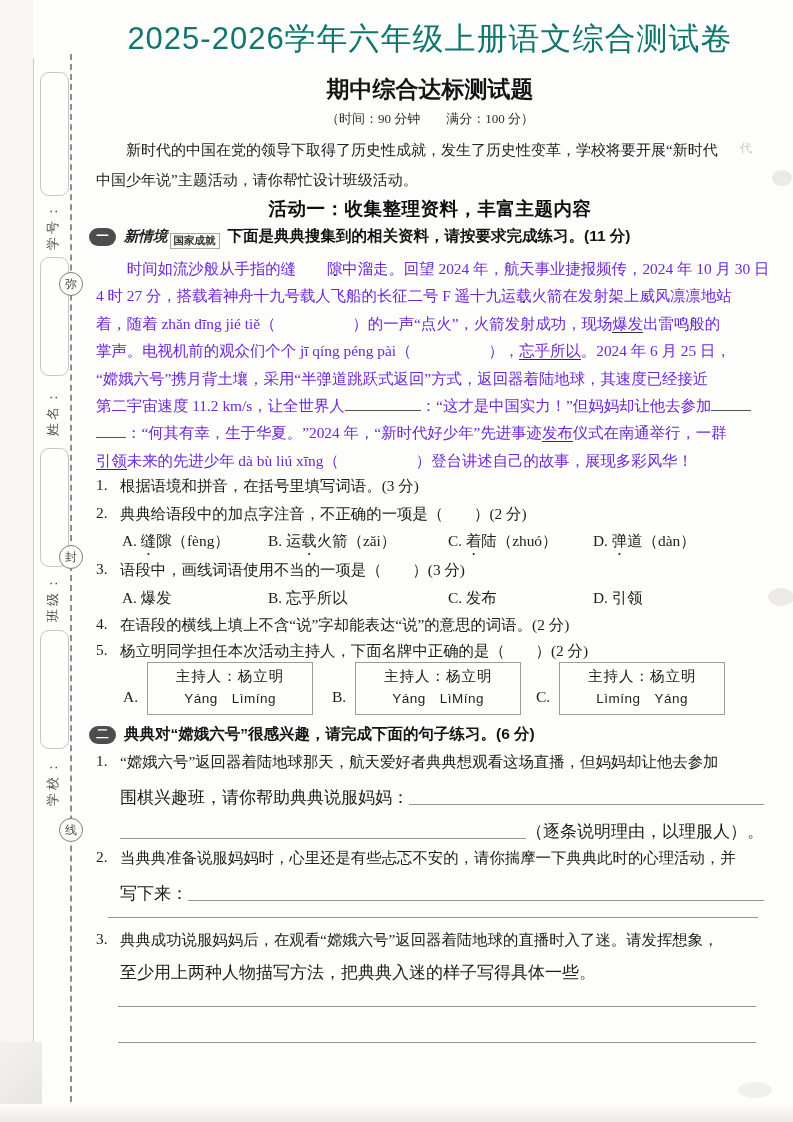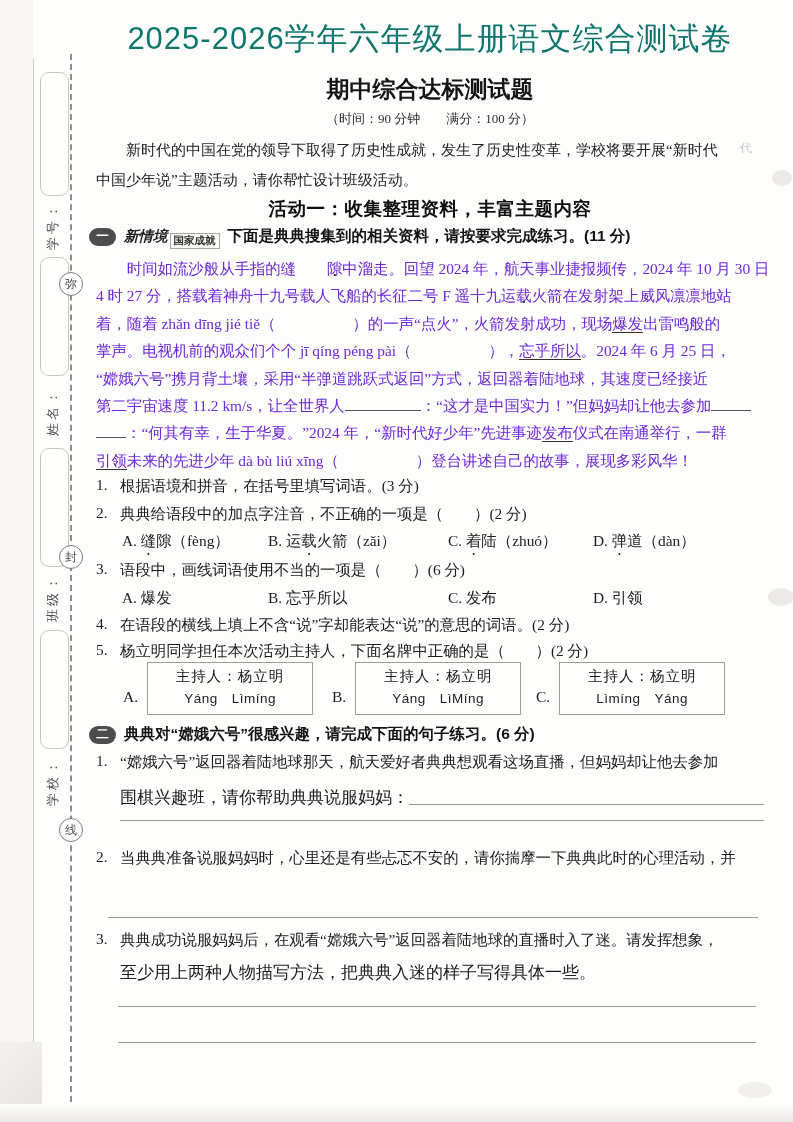--- a/index.html
+++ b/index.html
@@ -144,21 +144,21 @@
   </div>
   <div class="abs opts" style="top:531px;">
     <span class="o1"><span>A. </span><span class="dot">缝</span><span>隙（fèng）</span></span>
     <span class="o2"><span>B. 运</span><span class="dot">载</span><span>火箭（zǎi）</span></span>
     <span class="o3"><span>C. </span><span class="dot">着</span><span>陆（zhuó）</span></span>
     <span><span>D. </span><span class="dot">弹</span><span>道（dàn）</span></span>
   </div>
 
   <div class="abs q" style="top:560px;">
     <span class="n">3.</span>
-    <span>语段中，画线词语使用不当的一项是（　　）(6 分)</span>
+    <span>语段中，画线词语使用不当的一项是（　　）(3 分)</span>
   </div>
   <div class="abs opts" style="top:588px;">
     <span class="o1">A. 爆发</span>
     <span class="o2">B. 忘乎所以</span>
     <span class="o3">C. 发布</span>
     <span>D. 引领</span>
   </div>
 
   <div class="abs q" style="top:615px;">
     <span class="n">4.</span>
@@ -200,26 +200,31 @@
   <div class="abs s2line" style="top:752px;">
     <span class="n">1.</span>
     <span>“嫦娥六号”返回器着陆地球那天，航天爱好者典典想观看这场直播，但妈妈却让他去参加</span>
   </div>
   <div class="s2sub" style="top:786px;">
     <span>围棋兴趣班，请你帮助典典说服妈妈：</span>
     <span class="fill"></span>
   </div>
   <div class="s2sub" style="top:820px;">
     <span class="fill"></span>
+    <span>（逐条说明理由，以理服人）。</span>
   </div>
 
   <div class="abs s2line" style="top:848px;">
     <span class="n">2.</span>
     <span>当典典准备说服妈妈时，心里还是有些忐忑不安的，请你揣摩一下典典此时的心理活动，并</span>
   </div>
+  <div class="s2sub" style="top:882px;">
+    <span>写下来：</span>
+    <span class="fill"></span>
+  </div>
   <div class="abs rule" style="top:917px;left:12px;width:650px;"></div>
 
   <div class="abs s2line" style="top:930px;">
     <span class="n">3.</span>
     <span>典典成功说服妈妈后，在观看“嫦娥六号”返回器着陆地球的直播时入了迷。请发挥想象，</span>
   </div>
   <div class="s2sub" style="top:961px;">
     <span>至少用上两种人物描写方法，把典典入迷的样子写得具体一些。</span>
   </div>
 

